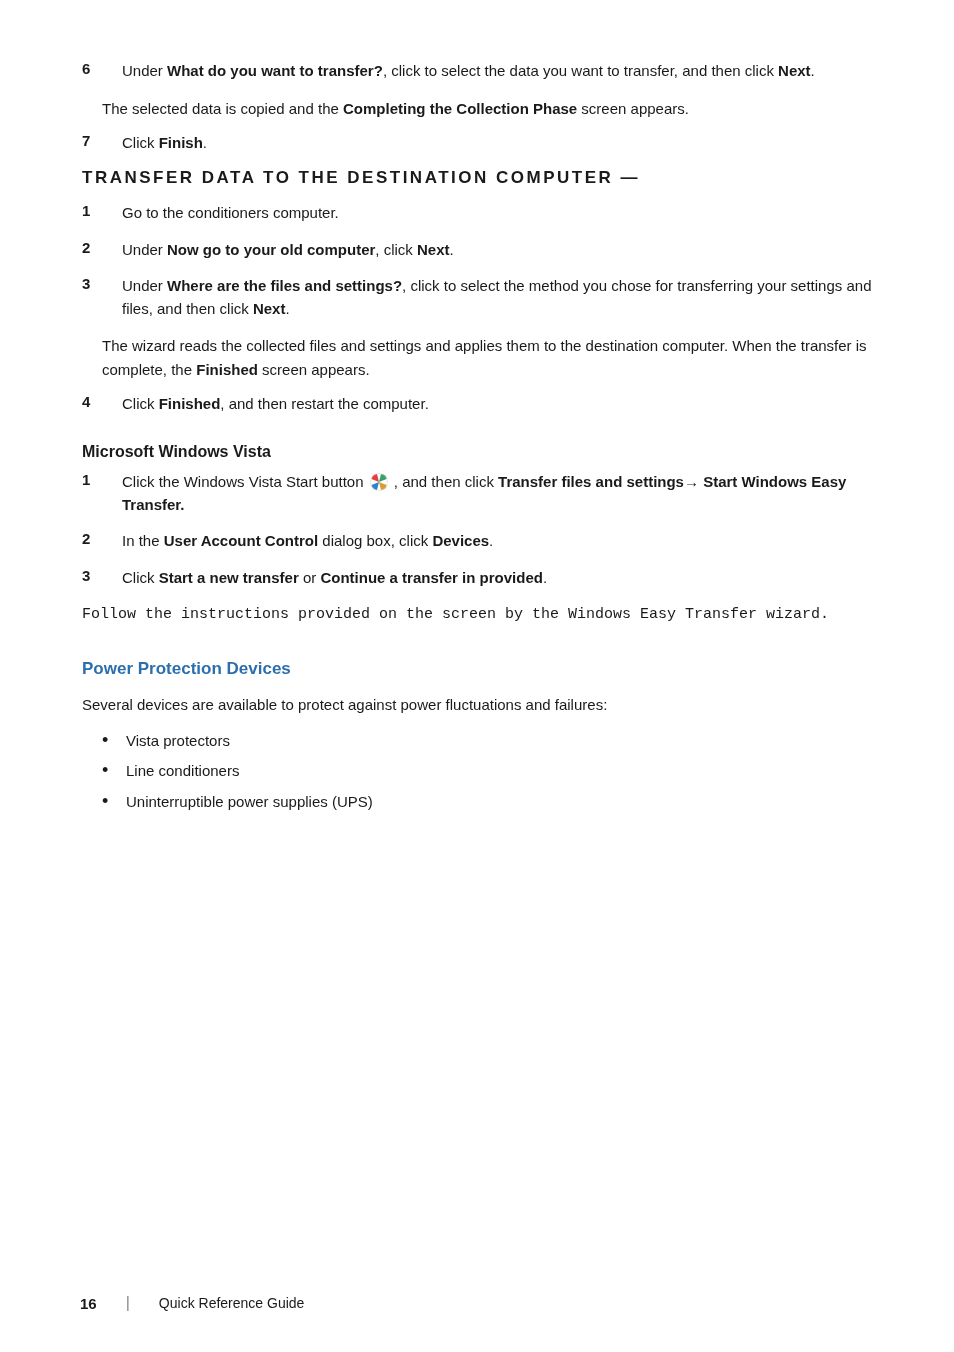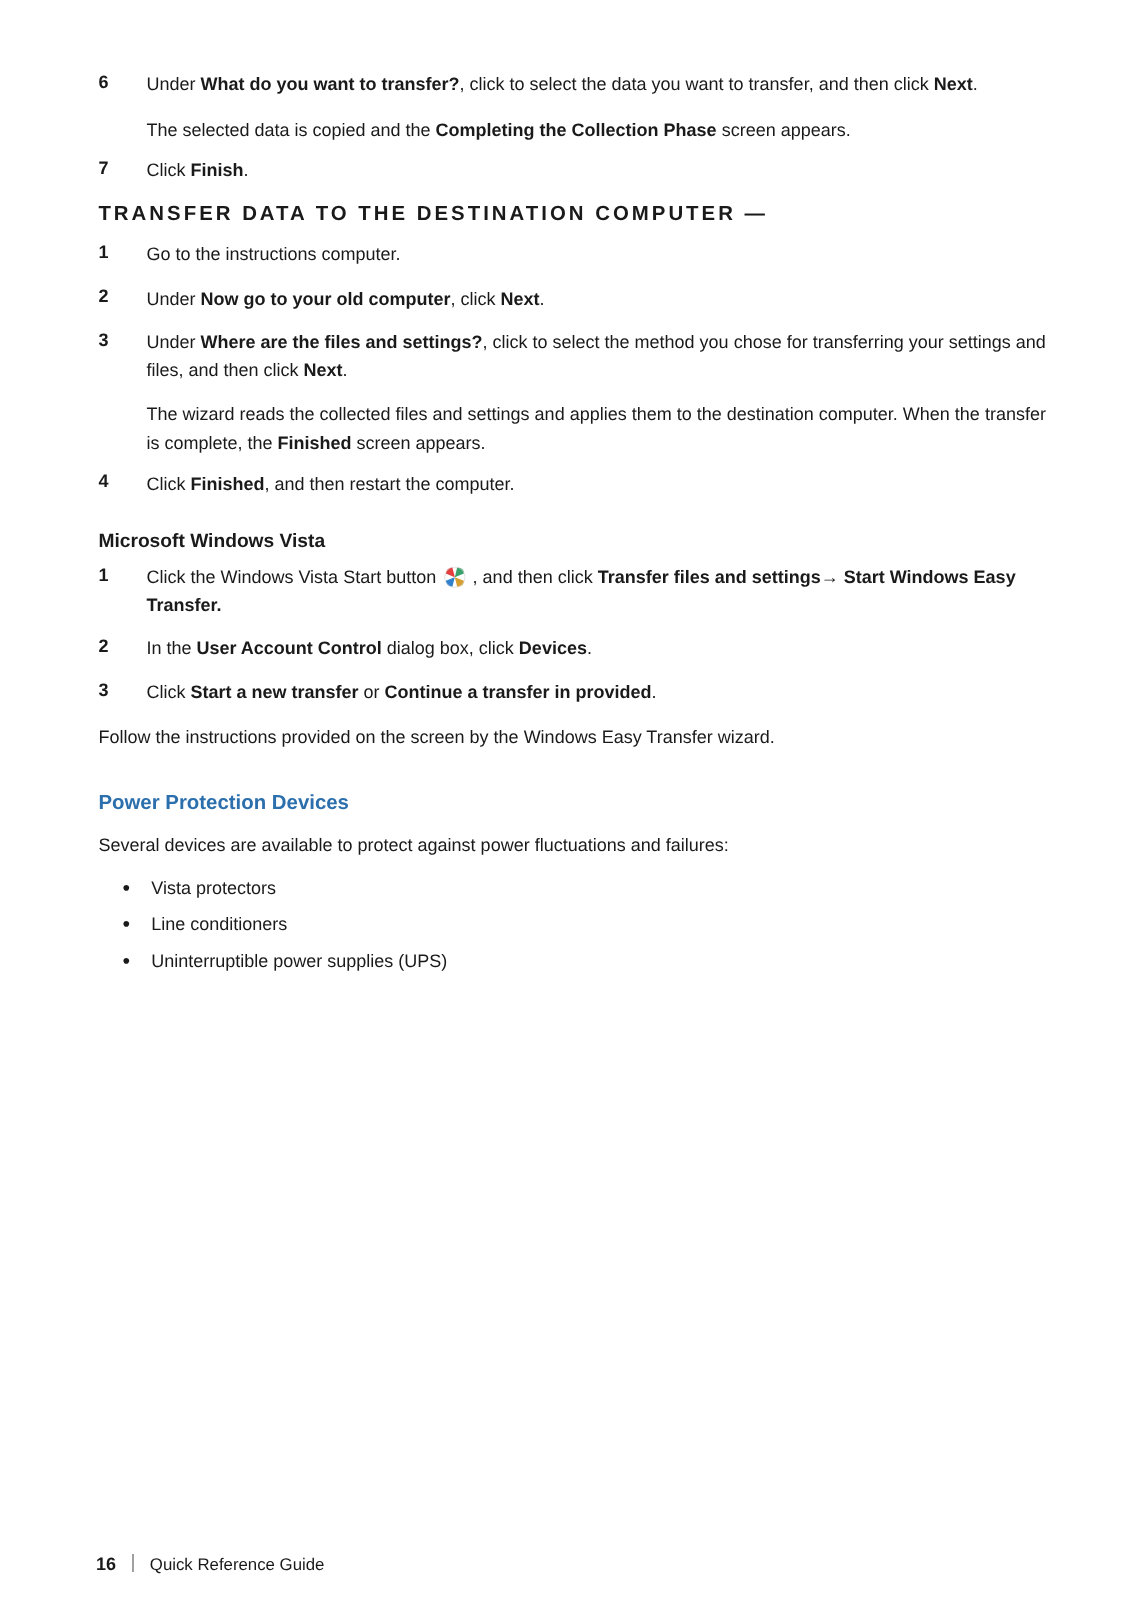--- a/index.html
+++ b/index.html
@@ -46,21 +46,21 @@
     }
 
     .step-content {
       flex: 1;
       line-height: 1.5;
     }
 
     .step-note {
       margin-top: 8px;
       margin-bottom: 12px;
-      margin-left: 40px;
+      margin-left: 20px;
       line-height: 1.55;
     }
 
     
     .section-header-small {
       font-family: 'Arial', 'Helvetica', sans-serif;
       font-size: 17px;
       font-weight: bold;
       letter-spacing: 2.5px;
       text-transform: uppercase;
@@ -113,21 +113,21 @@
     }
 
     
     .page-footer {
       position: absolute;
       bottom: 40px;
       left: 80px;
       right: 80px;
       display: flex;
       align-items: center;
-      gap: 12px;
+      gap: 29px;
       color: #1a1a1a;
       font-size: 14px;
       text-align: right;
     }
 
     .footer-page-num {
       font-weight: bold;
       font-size: 15px;
     }
 
@@ -181,21 +181,21 @@
       </div>
     </div>
 
     <div class="section-header-small section-divider">
       <span>TRANSFER DATA TO THE DESTINATION COMPUTER —</span>
     </div>
 
     <div class="step-item">
       <div class="step-number"><b>1</b></div>
       <div class="step-content">
-        <span>Go to the instructions computer.</span>
+        <span>Go to the conditioners computer.</span>
       </div>
     </div>
 
     <div class="step-item">
       <div class="step-number"><b>2</b></div>
       <div class="step-content">
         <span>Under <b>Now go to your old computer</b>, click <b>Next</b>.</span>
       </div>
     </div>
 
@@ -249,21 +249,21 @@
 
       <div class="step-item">
         <div class="step-number"><b>3</b></div>
         <div class="step-content">
           <span>Click <b>Start a new transfer</b> or <b>Continue a transfer in provided</b>.</span>
         </div>
       </div>
 
     </div>
 
-    <div class="para-text" style="margin-top: 8px;">
+    <div class="para-text" style="margin-top: 8px; font-family: Liberation Mono, monospace;">
       <span>Follow the instructions provided on the screen by the Windows Easy Transfer wizard.</span>
     </div>
 
     <div>
       <div class="power-header">
         <span>Power Protection Devices</span>
       </div>
 
       <div class="para-text">
         <span>Several devices are available to protect against power fluctuations and failures:</span>

